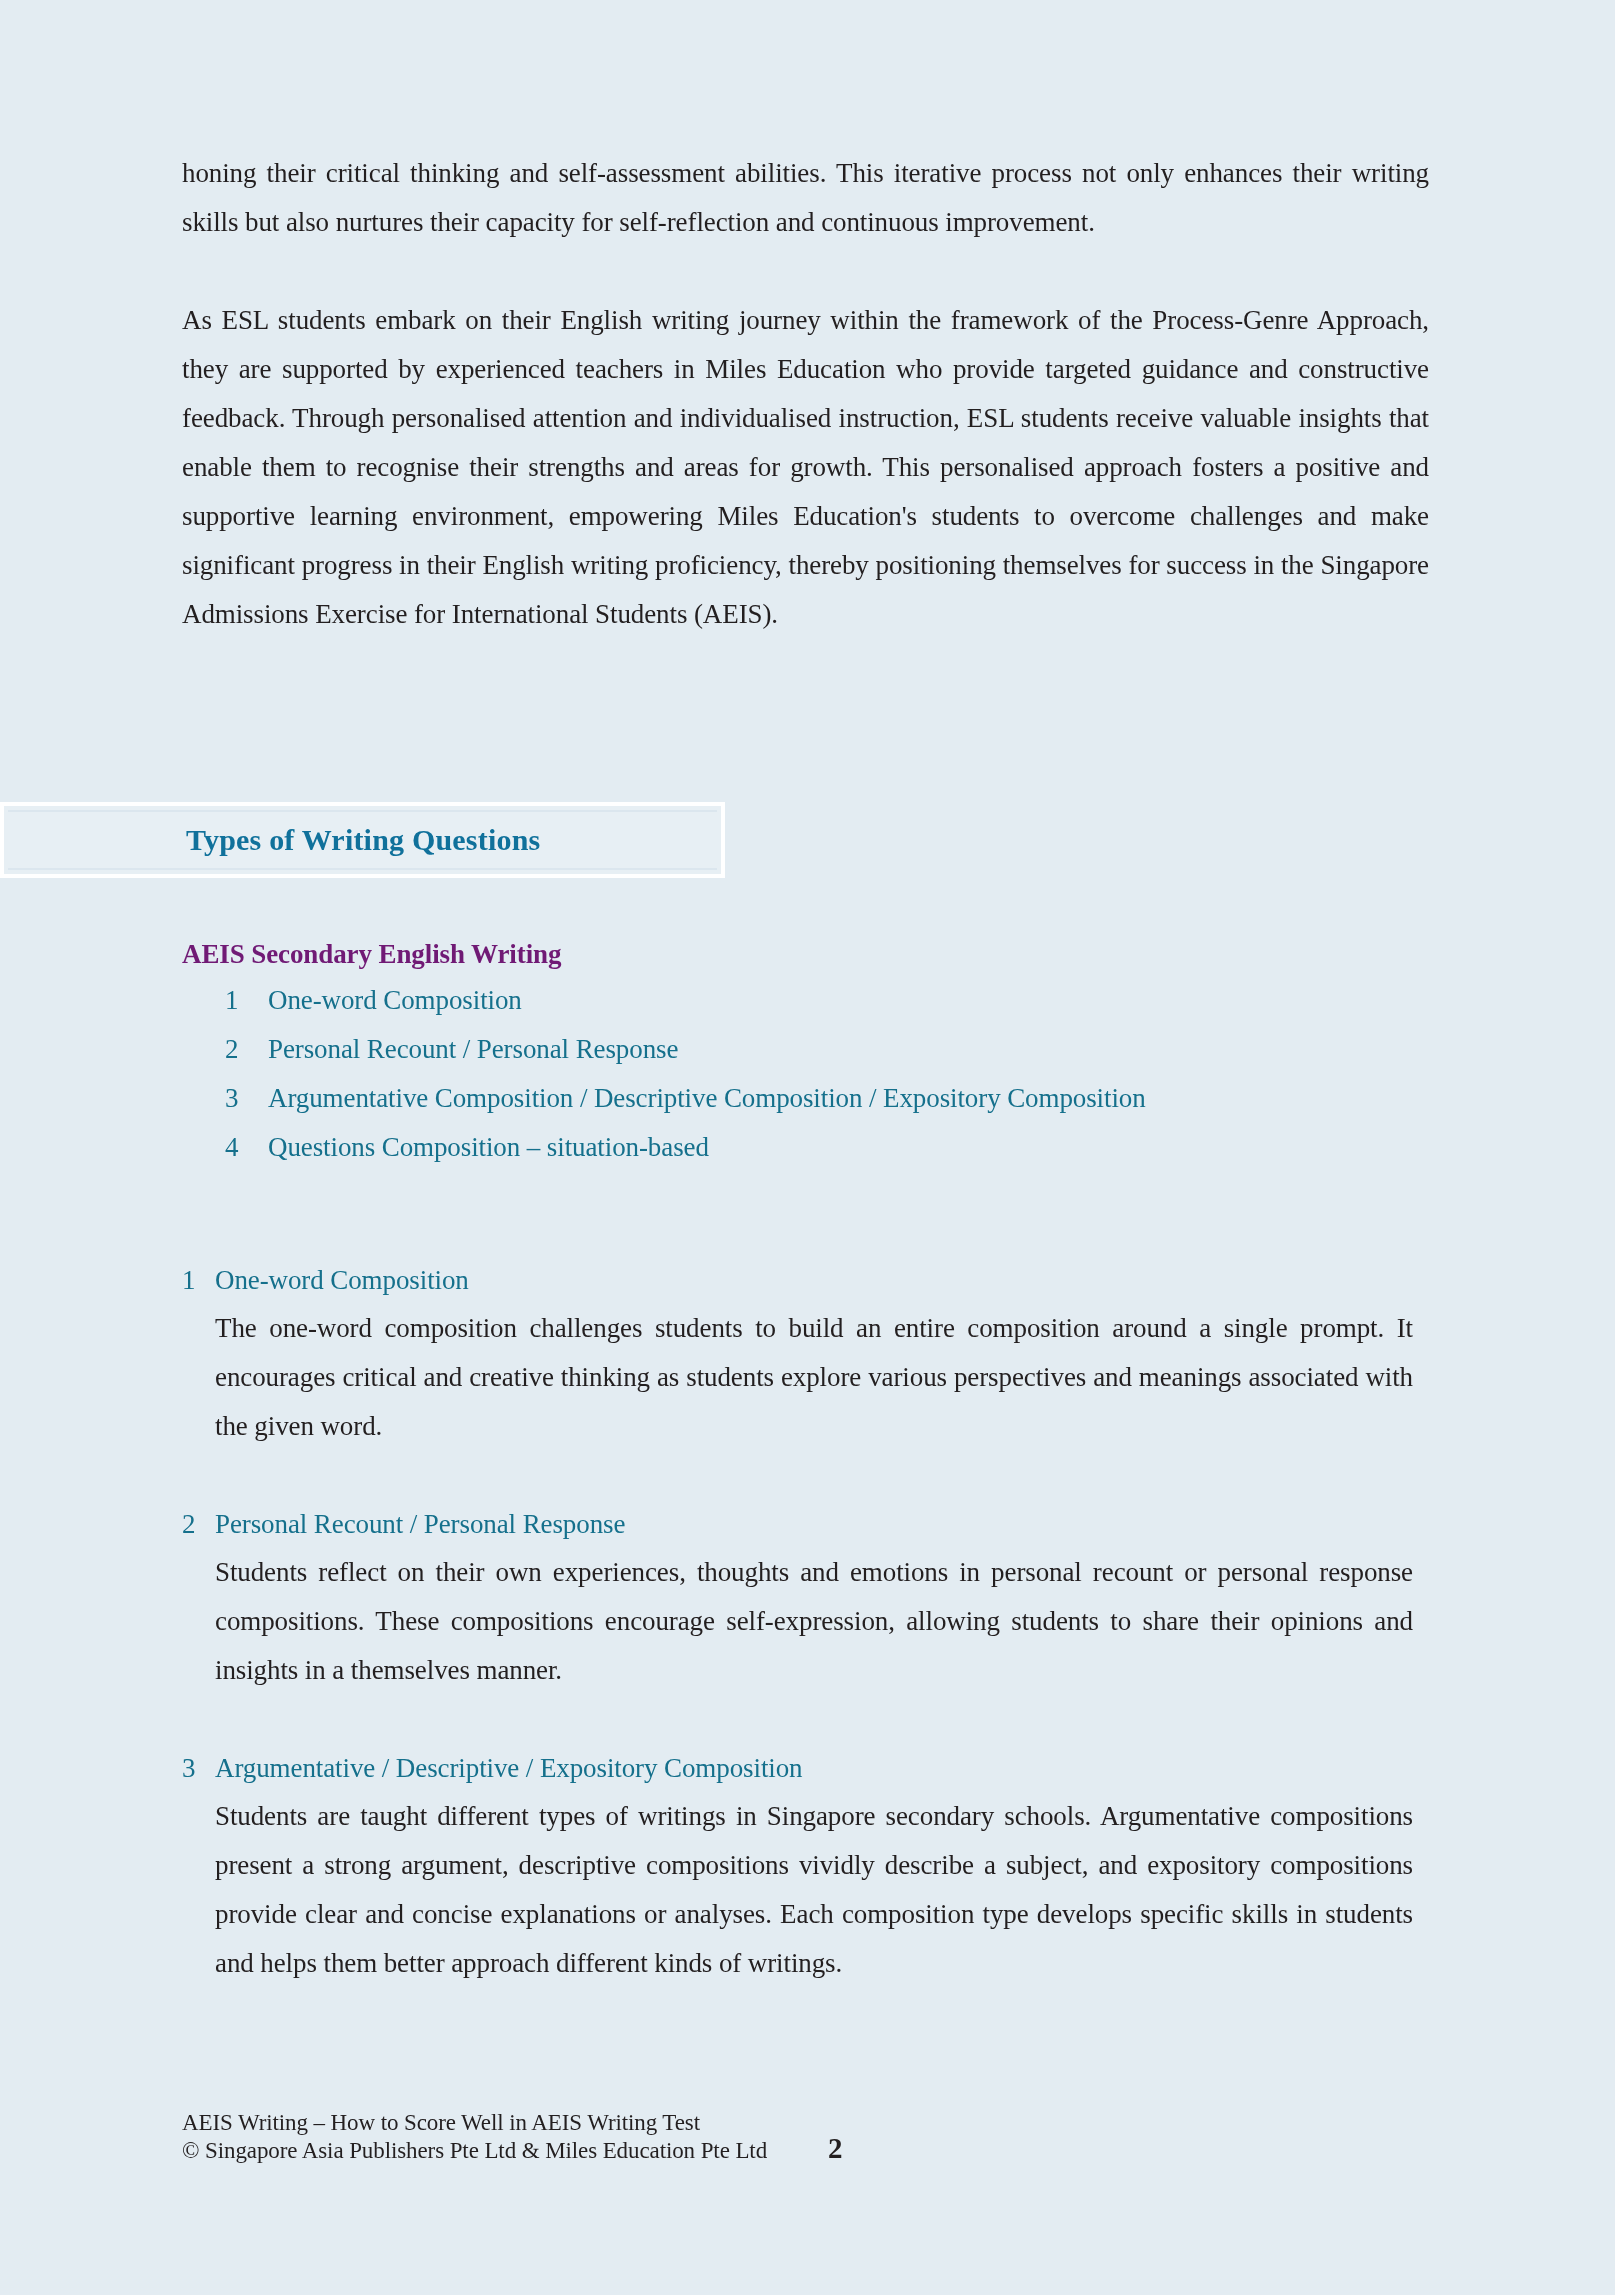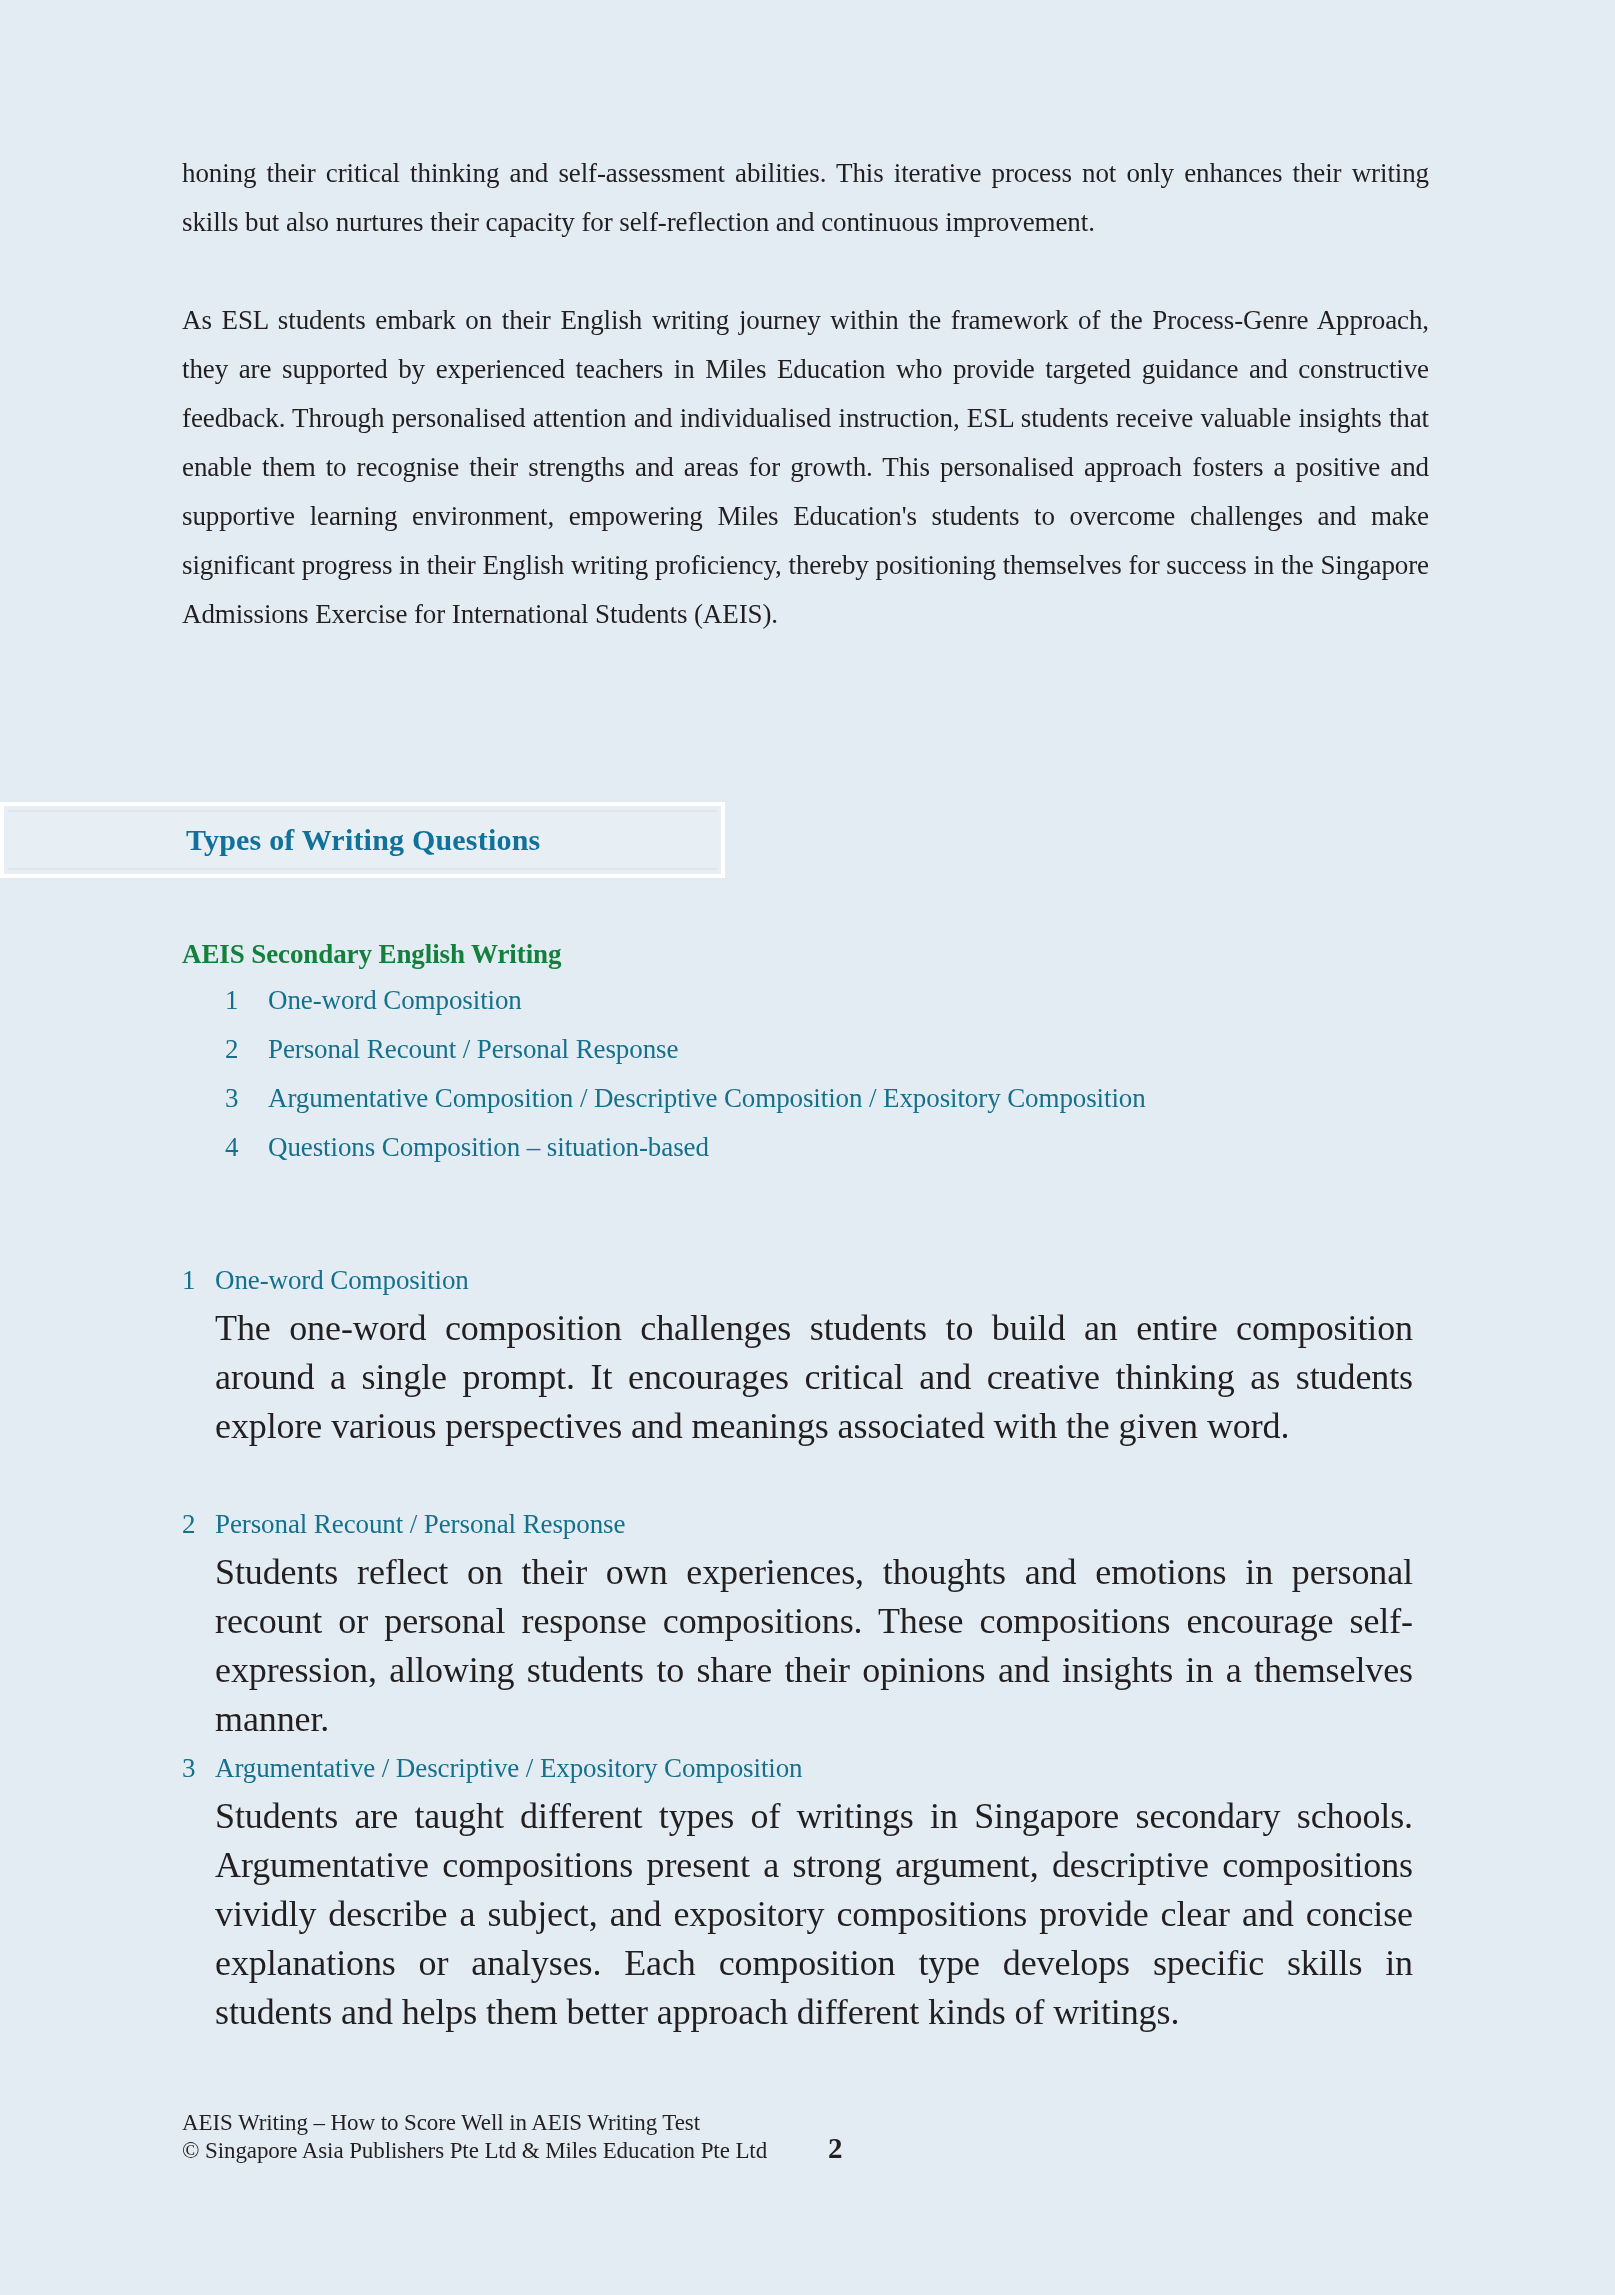--- a/index.html
+++ b/index.html
@@ -68,21 +68,21 @@
     color: #10719b;
     font-size: 30px;
     font-weight: bold;
     letter-spacing: 0.2px;
     white-space: nowrap;
   }
 
   
   .sub-head {
     margin: 0;
-    color: #15803d;
+    color: #701a75;
     font-size: 27px;
     font-weight: bold;
     line-height: 43px;
     letter-spacing: -0.1px;
   }
 
   
   ol.top-list {
     list-style: none;
     margin: 0;
@@ -109,21 +109,21 @@
     font-size: 27px;
     line-height: 47px;
     letter-spacing: -0.1px;
   }
   .sec-head .num { width: 33px; flex: 0 0 33px; }
   .sec-head .txt { flex: 1 1 auto; }
 
   .sec-body {
     margin: 0 16px 0 33px;
     color: #231f20;
-    font-size: 36px;
+    font-size: 27px;
     line-height: 49px;
     text-align: justify;
     text-justify: inter-word;
     letter-spacing: -0.1px;
   }
 
   
   .footer {
     position: absolute;
     left: 182px;

